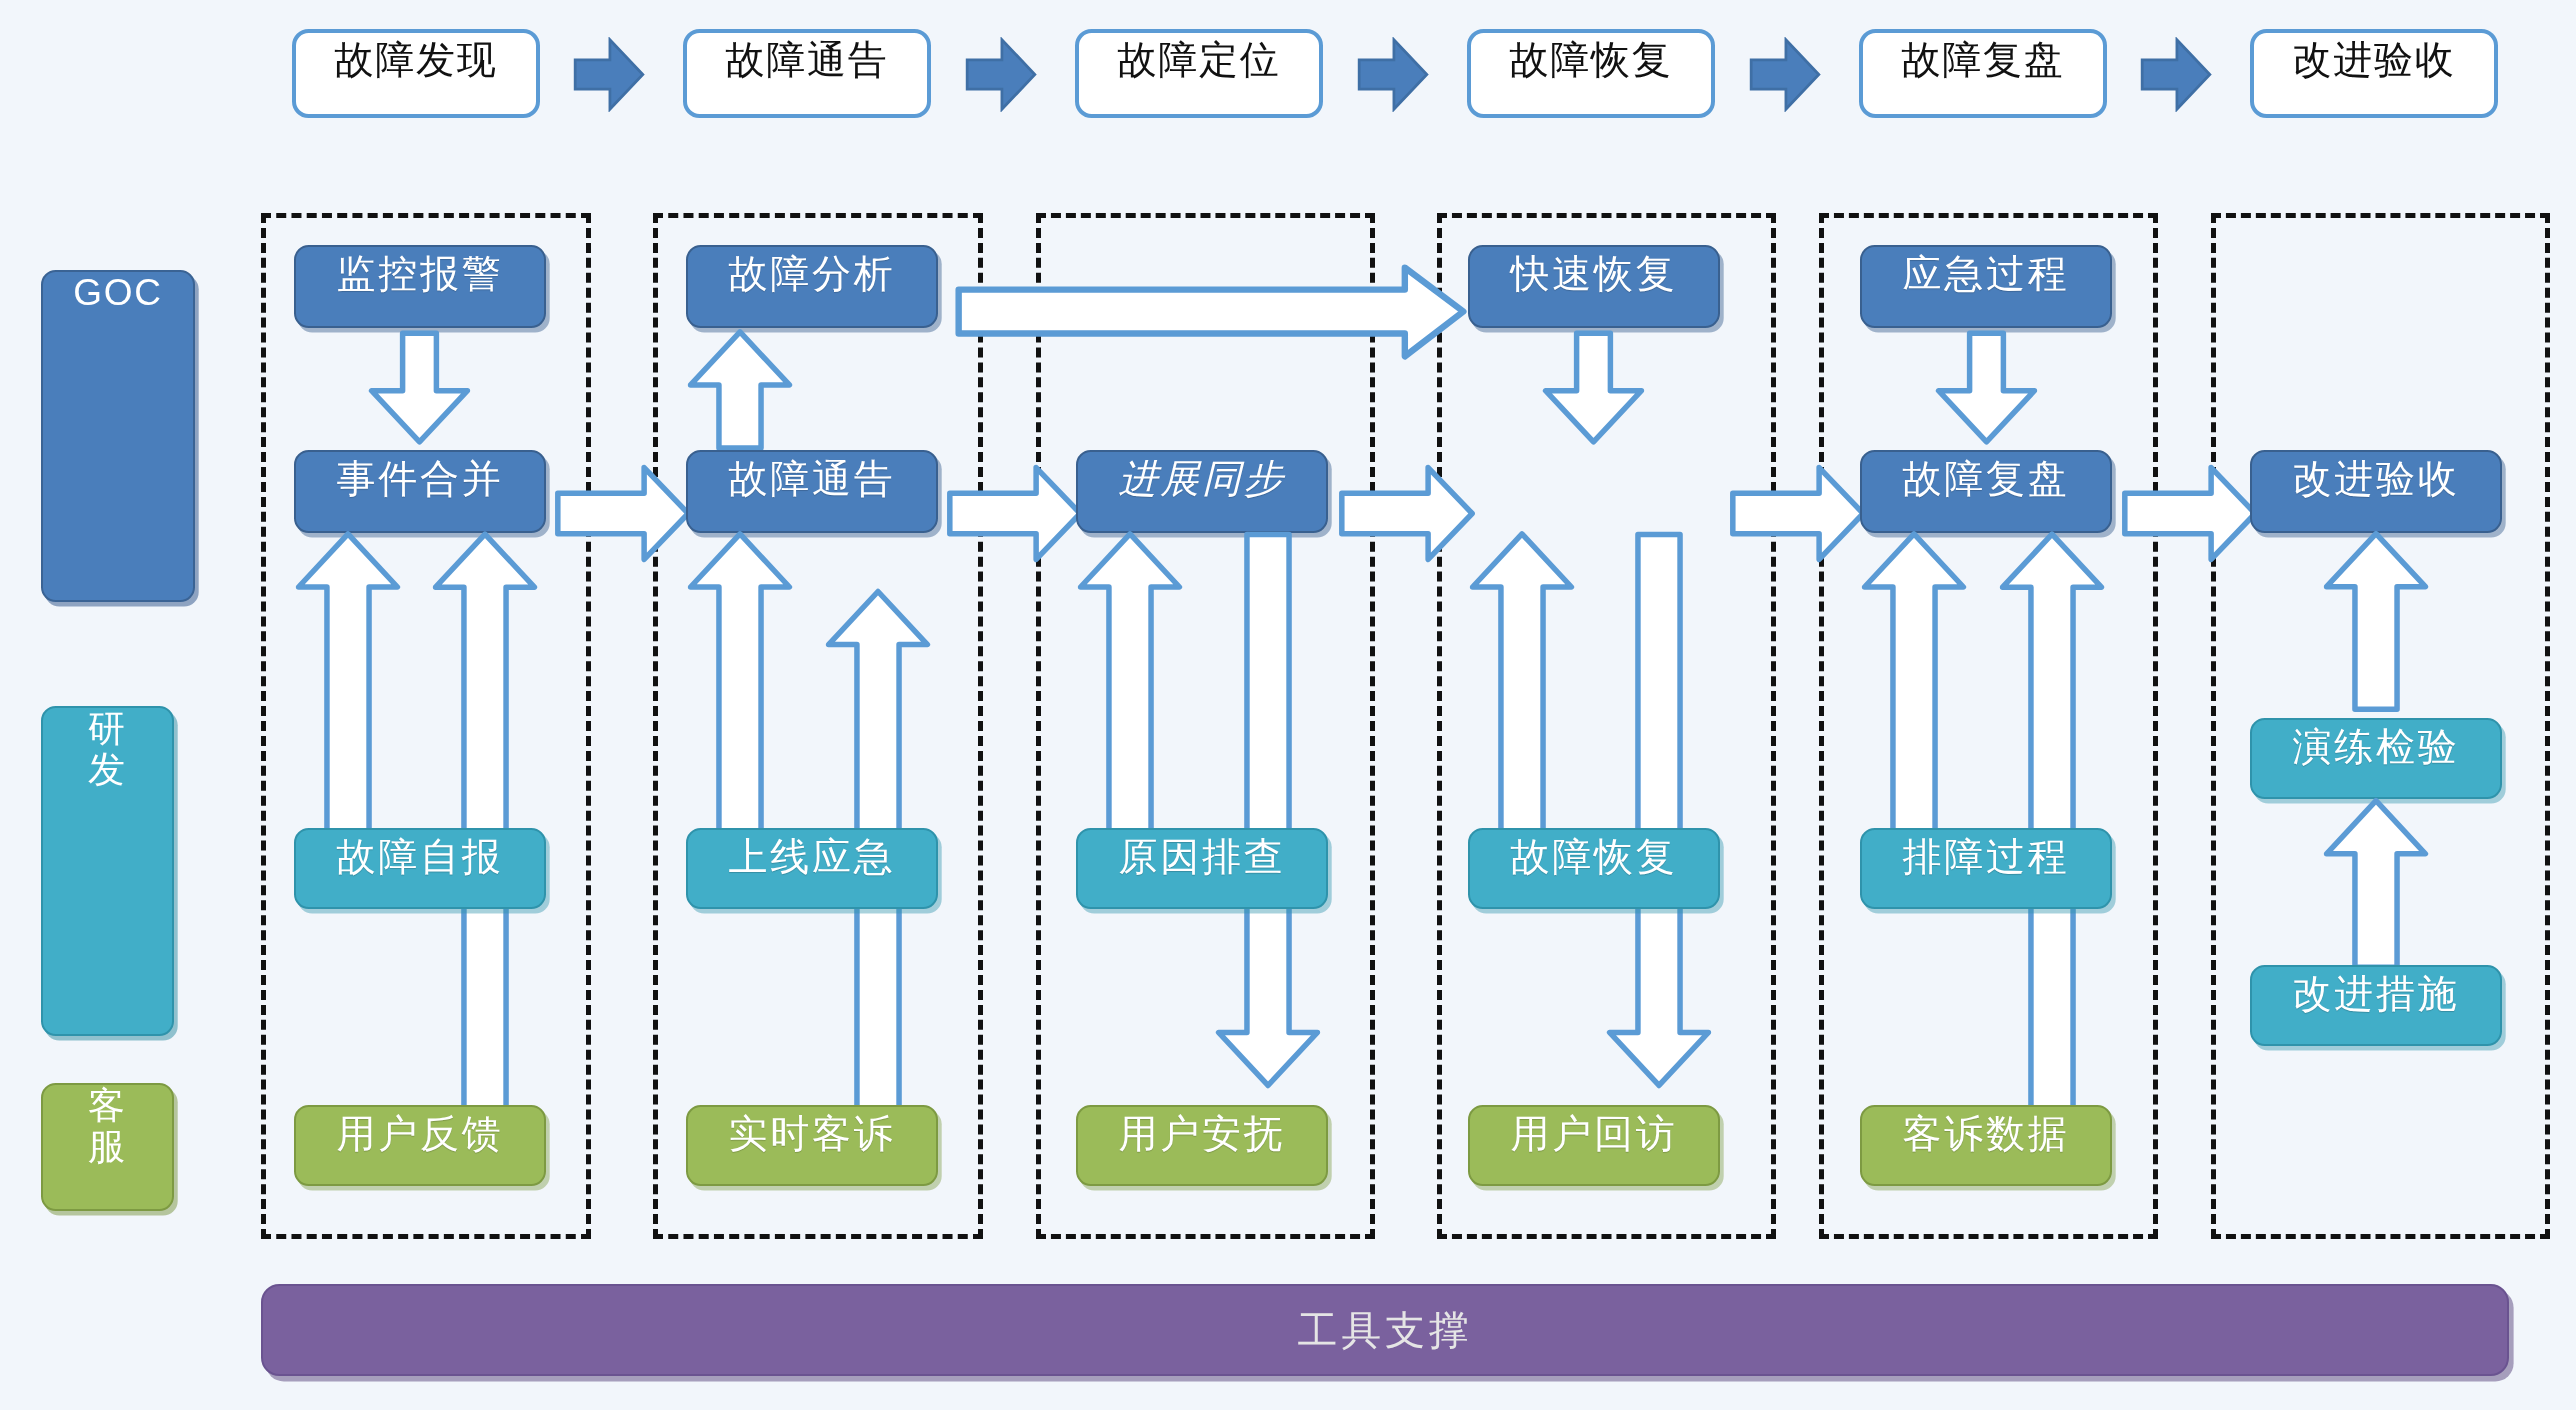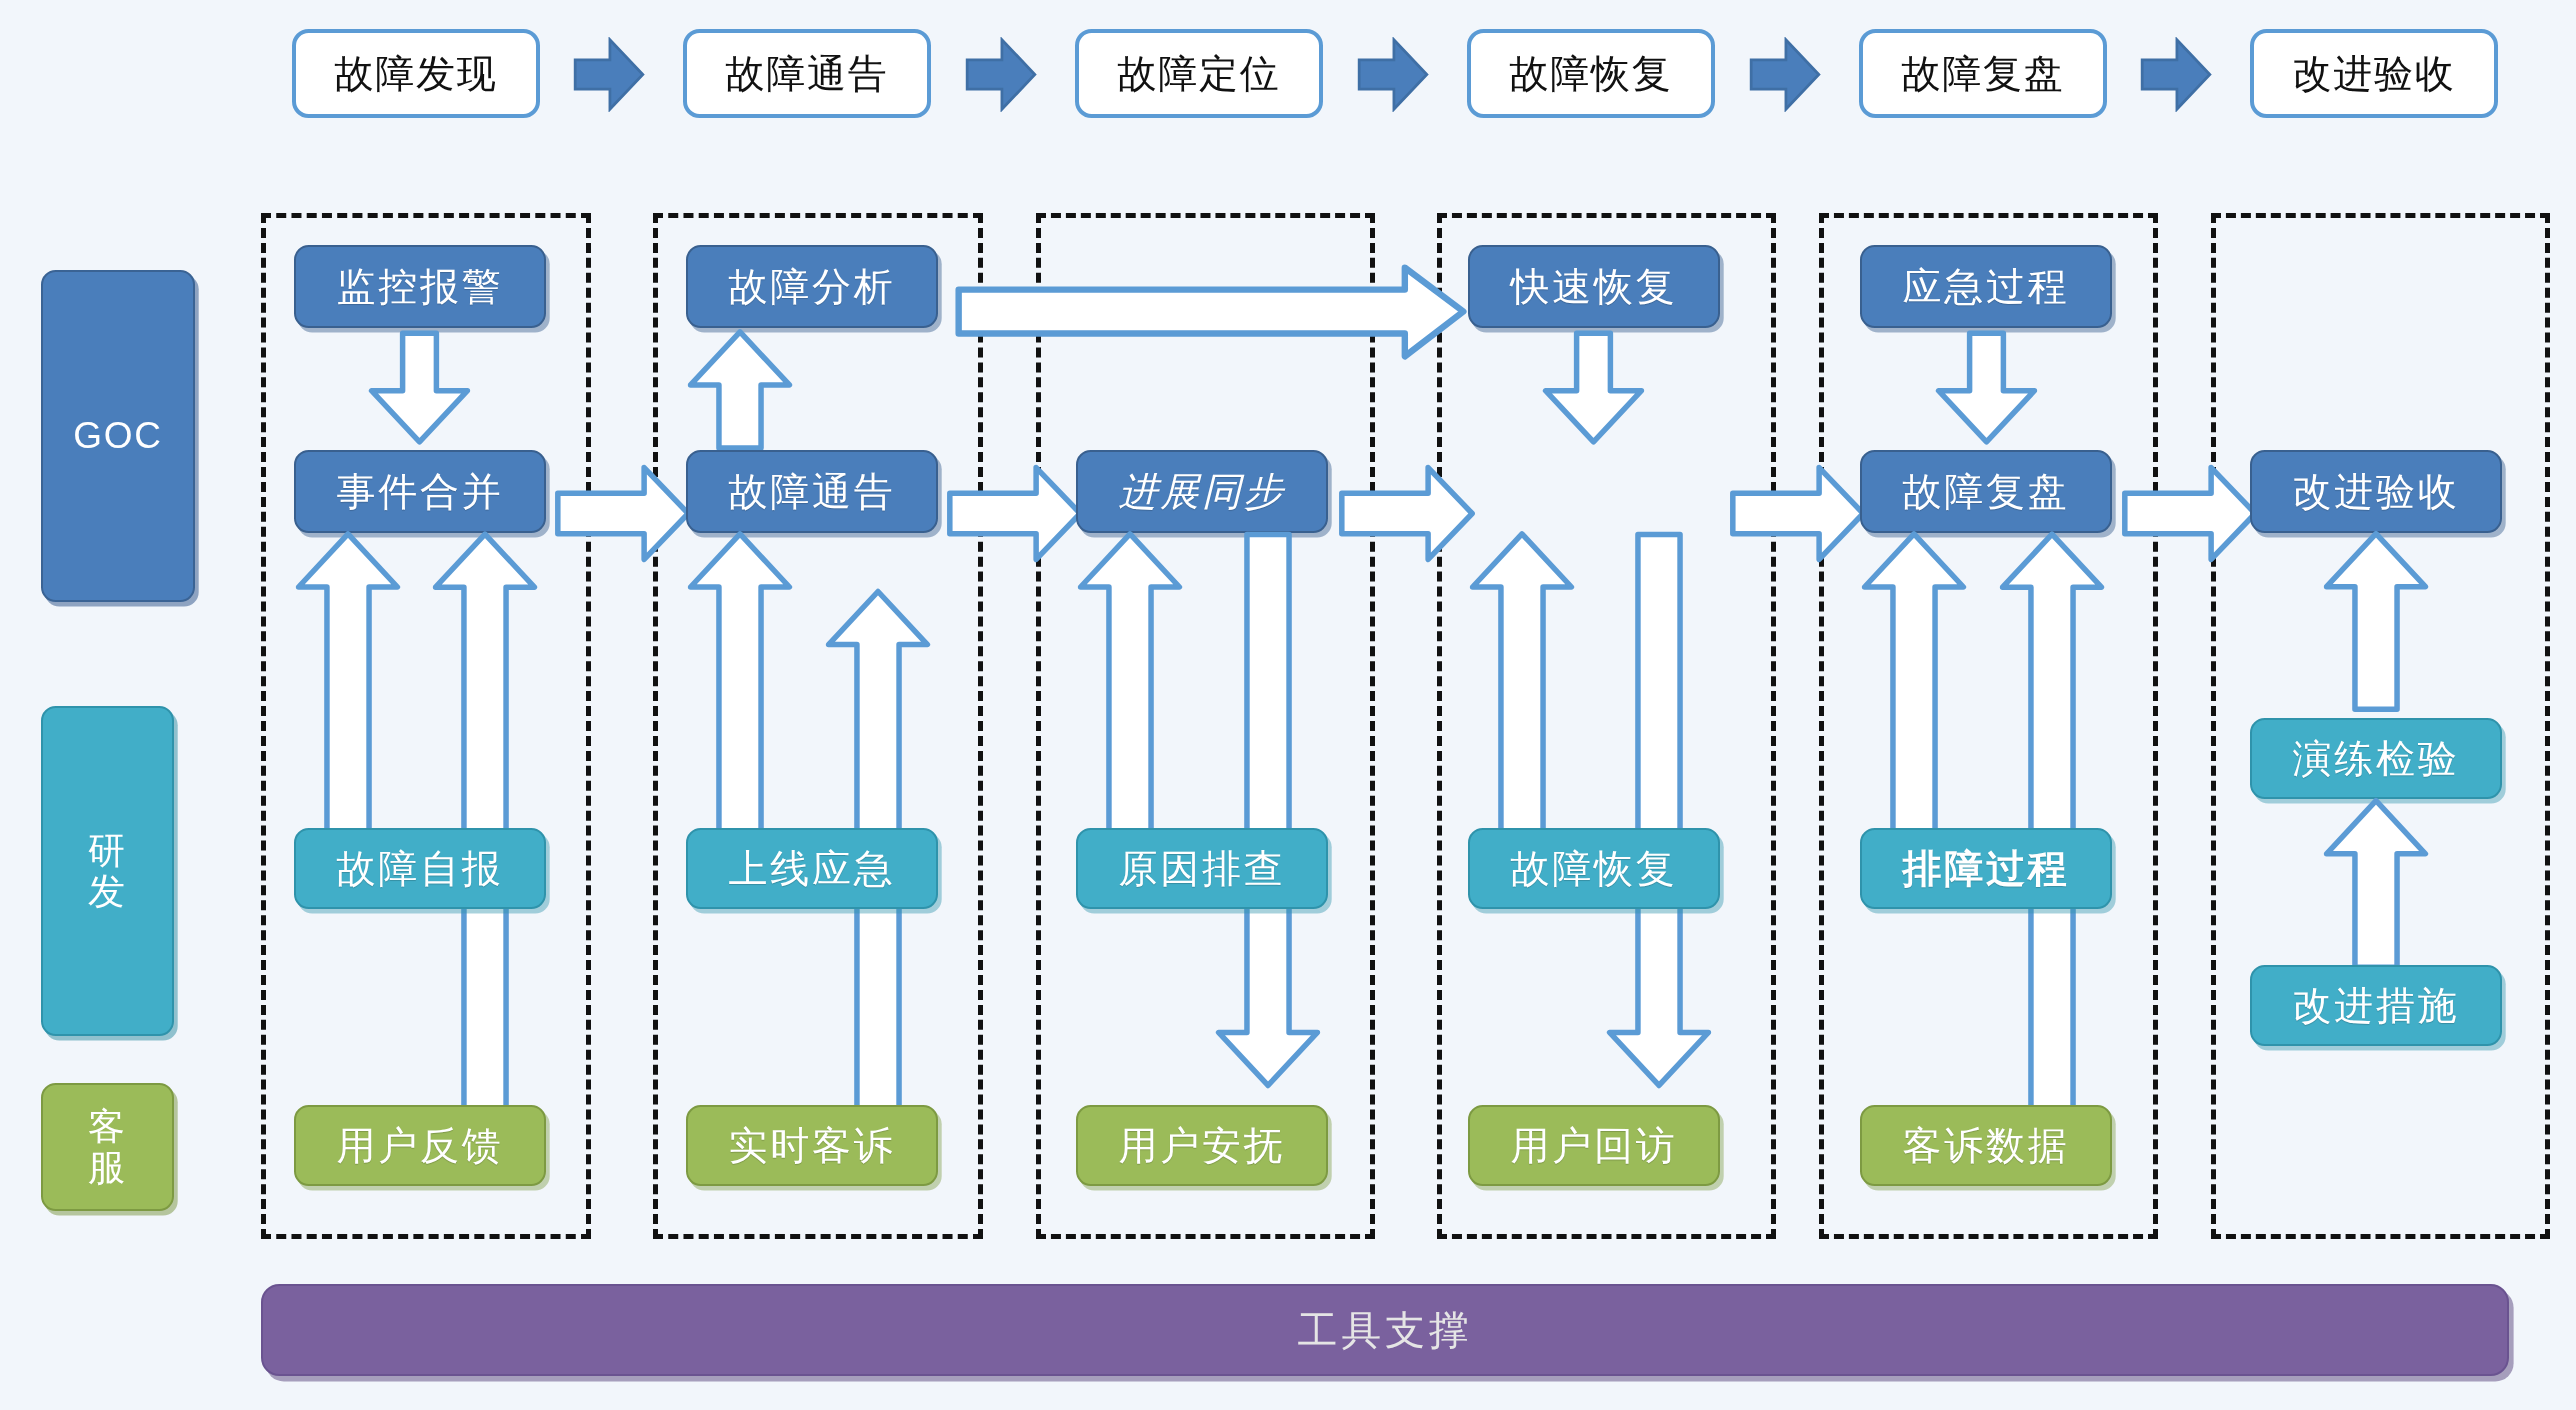--- a/index.html
+++ b/index.html
@@ -6,21 +6,21 @@
   body{
     width:2576px;height:1411px;
     background:#f2f6fb;
     font-family:"Liberation Sans","DejaVu Sans",sans-serif;
     overflow:hidden;
     position:relative;
   }
   #stage{position:absolute;left:0;top:0;width:2576px;height:1411px;}
 
   
-  .node{position:absolute;box-sizing:border-box;display:flex;align-items:center;justify-content:center;text-align:center;}
+  .node{position:absolute;box-sizing:border-box;display:flex;align-items:flex-start;justify-content:center;text-align:center;}
 
   
   .phase{
     background:#ffffff;
     border:4.6px solid #5b9bd5;
     border-radius:16.5px;
     color:#111111;
     font-size:39px;
     letter-spacing:1.8px;
   }
@@ -320,21 +320,21 @@
       <path d="M59 4 L113 62 L82 62 L82 356 L36 356 L36 62 L5 62 Z" fill="#ffffff" stroke="#5b9bd5" stroke-width="6" stroke-linejoin="round"></path>
     </svg>
   </div>
 
   <div class="harrow" style="left:1998px;top:530px;width:108px;height:605px;">
     <svg viewBox="0 0 118 660" width="108" height="605">
       <path d="M59 4 L113 62 L82 62 L82 656 L36 656 L36 62 L5 62 Z" fill="#ffffff" stroke="#5b9bd5" stroke-width="6" stroke-linejoin="round"></path>
     </svg>
   </div>
 
-  <div class="node chip teal" style="left:1860px;top:828px;width:252px;height:81px;font-weight:bold;">
+  <div class="node chip teal" style="left:1860px;top:828px;width:252px;height:81px;">
     <span>排障过程</span>
   </div>
   <div class="node chip green" style="left:1860px;top:1105px;width:252px;height:81px;">
     <span>客诉数据</span>
   </div>
 
   <div class="harrow" style="left:2121px;top:463px;width:138px;height:101px;">
     <svg viewBox="0 0 150 110" width="138" height="101">
       <path d="M4 33 L98 33 L98 5 L146 55 L98 105 L98 77 L4 77 Z" fill="#ffffff" stroke="#5b9bd5" stroke-width="6" stroke-linejoin="round"></path>
     </svg>

